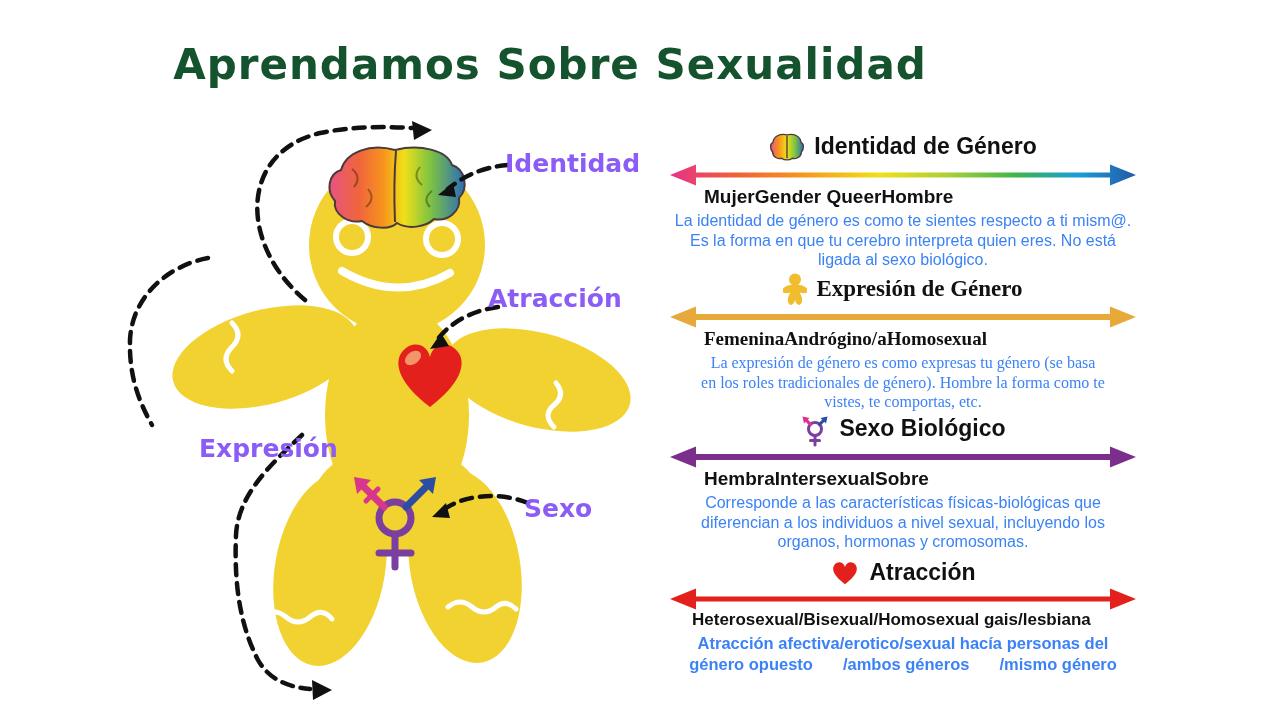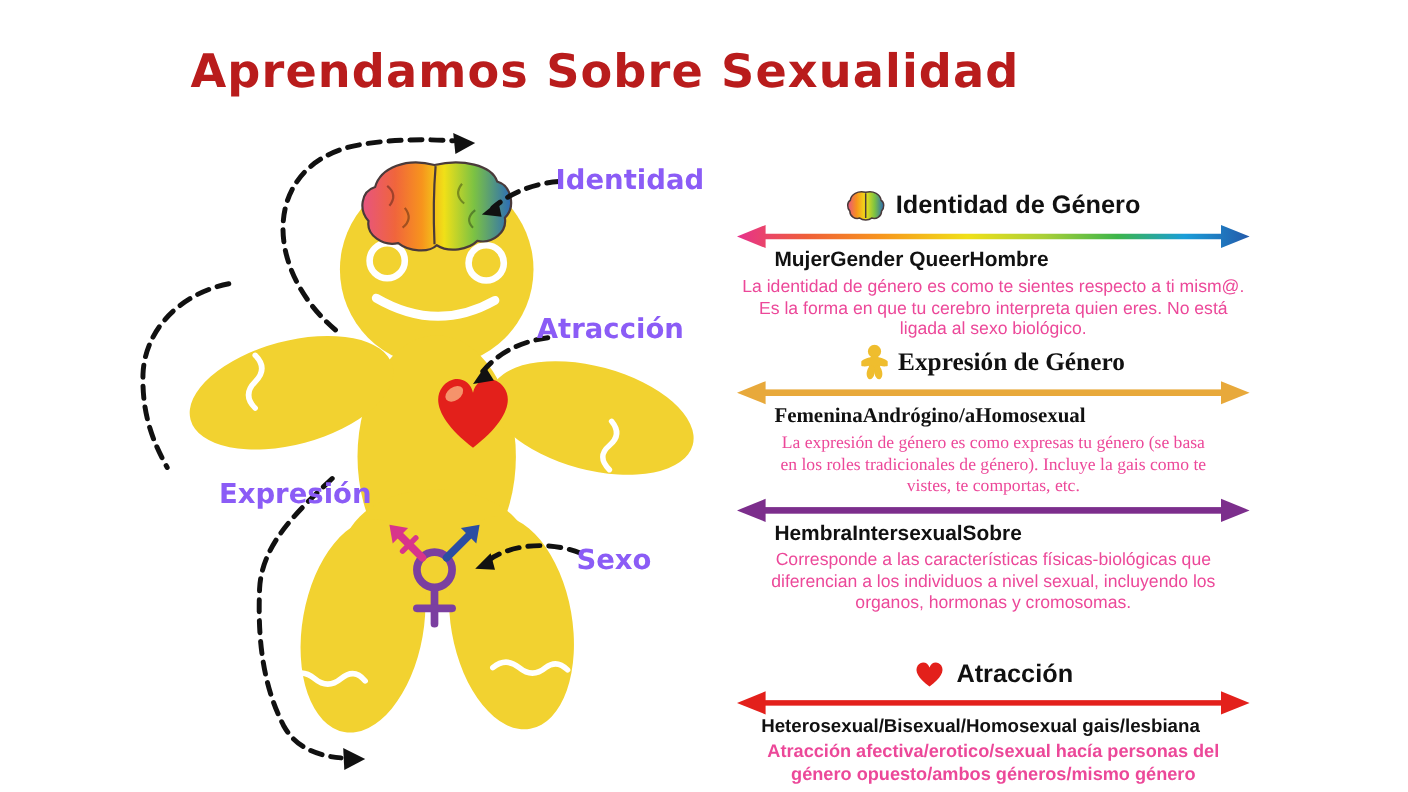--- a/index.html
+++ b/index.html
@@ -1,40 +1,40 @@
 <!DOCTYPE html>
 <html><head>
 <meta charset="utf-8">
 <style>
   html,body{margin:0;padding:0}
   body{width:1280px;height:720px;background:#ffffff;position:relative;overflow:hidden;
        font-family:"Liberation Sans",sans-serif;color:#1a1a1a;}
   .title{position:absolute;left:0;top:40px;width:1100px;text-align:center;
          font-family:"DejaVu Sans",sans-serif;font-weight:bold;font-size:42px;
-         color:#b91c1c;letter-spacing:1px;}
+         color:#14532d;letter-spacing:1px;}
   .fig-label{position:absolute;font-family:"DejaVu Sans",sans-serif;font-weight:bold;
              font-size:25px;color:#8b5cf6;white-space:nowrap;text-align:right;}
   #lbl-identidad{left:505px;top:149px;}
   #lbl-atraccion{left:488px;top:284px;}
   #lbl-expresion{left:169px;top:434px;margin-left:30px;}
   #lbl-sexo{left:524px;top:494px;}
   .person-svg{position:absolute;left:90px;top:95px;}
   .rcol{position:absolute;left:664px;top:0;width:478px;height:720px;}
-  .section{position:absolute;left:0;width:478px;display:flex;flex-direction:column;align-items:center;margin-top:40px;}
+  .section{position:absolute;left:0;width:478px;display:flex;flex-direction:column;align-items:center;}
   #sec-0{top:130px;} #sec-1{top:272px;font-family:Liberation Serif, serif;} #sec-2{top:412px;} #sec-3{top:558px;}
   .sec-header{display:flex;align-items:center;justify-content:center;gap:9px;height:33px;}
   #sec-3 .sec-header{height:29px;}
   .sec-title{font-weight:bold;font-size:23px;color:#111;white-space:nowrap;}
   .scale-arrow{display:block;margin-top:0px;}
   .scale-row{width:100%;box-sizing:border-box;display:flex;justify-content:flex-start;
              padding:0 40px;font-weight:bold;font-size:19px;color:#111;margin-top:-1px;}
   .scale-row.tight{padding:0 2px 0 28px;font-size:17px;}
-  .desc{text-align:center;font-size:16px;line-height:19.5px;color:#ec4899;margin-top:3px;width:476px;}
+  .desc{text-align:center;font-size:16px;line-height:19.5px;color:#3b82f6;margin-top:3px;width:476px;}
   .desc.bold{font-weight:bold;font-size:16.5px;line-height:21px;}
-  .seg-row{display:flex;justify-content:center;font-weight:bold;}
+  .seg-row{display:flex;gap:30px;justify-content:center;font-weight:bold;}
 </style>
 </head>
 <body>
 
 <div class="title">Aprendamos Sobre Sexualidad</div>
 
 <svg class="person-svg" width="560" height="620" viewBox="0 0 560 620">
   <defs>
     <linearGradient id="brainGrad" x1="0" y1="0" x2="1" y2="0">
       <stop offset="0" stop-color="#E75480"></stop>
@@ -189,26 +189,41 @@
       <rect x="26" y="9" width="418" height="6" fill="#E8A93B"></rect>
       <polygon points="468,12 442,1.5 442,22.5" fill="#E8A93B"></polygon>
     </svg>
     <div class="scale-row">
       <span>Femenina</span>
       <span>Andrógino/a</span>
       <span>Homosexual</span>
     </div>
     <div class="desc">
       <div>La expresión de género es como expresas tu género (se basa</div>
-      <div>en los roles tradicionales de género). Incluye la gais como te</div>
+      <div>en los roles tradicionales de género). Hombre la forma como te</div>
       <div>vistes, te comportas, etc.</div>
     </div>
   </div>
 
   <div class="section" id="sec-2">
+    <div class="sec-header">
+      <svg width="30" height="38" viewBox="0 0 30 38">
+        <g fill="none" stroke-linecap="round">
+          <circle cx="15" cy="19" r="6.5" stroke="#7B3FA0" stroke-width="3"></circle>
+          <path d="M 15 25.8 L 15 35" stroke="#7B3FA0" stroke-width="3"></path>
+          <path d="M 10.5 30.5 L 19.5 30.5" stroke="#7B3FA0" stroke-width="3"></path>
+          <path d="M 19.6 14.4 L 25 9" stroke="#2B4EA2" stroke-width="3"></path>
+          <polygon points="27.5,6.5 20.5,8 26,13.5" fill="#2B4EA2" stroke="none"></polygon>
+          <path d="M 10.4 14.4 L 5 9" stroke="#D8358B" stroke-width="3"></path>
+          <polygon points="2.5,6.5 9.5,8 4,13.5" fill="#D8358B" stroke="none"></polygon>
+          <path d="M 4.4 13.2 L 9.4 8.2" stroke="#D8358B" stroke-width="2" transform="rotate(90 6.9 10.7)"></path>
+        </g>
+      </svg>
+      <span class="sec-title">Sexo Biológico</span>
+    </div>
     <svg class="scale-arrow" width="470" height="24" viewBox="0 0 470 24">
       <polygon points="2,12 28,1.5 28,22.5" fill="#7C2E8C"></polygon>
       <rect x="26" y="9" width="418" height="6" fill="#7C2E8C"></rect>
       <polygon points="468,12 442,1.5 442,22.5" fill="#7C2E8C"></polygon>
     </svg>
     <div class="scale-row">
       <span>Hembra</span>
       <span>Intersexual</span>
       <span>Sobre</span>
     </div>

